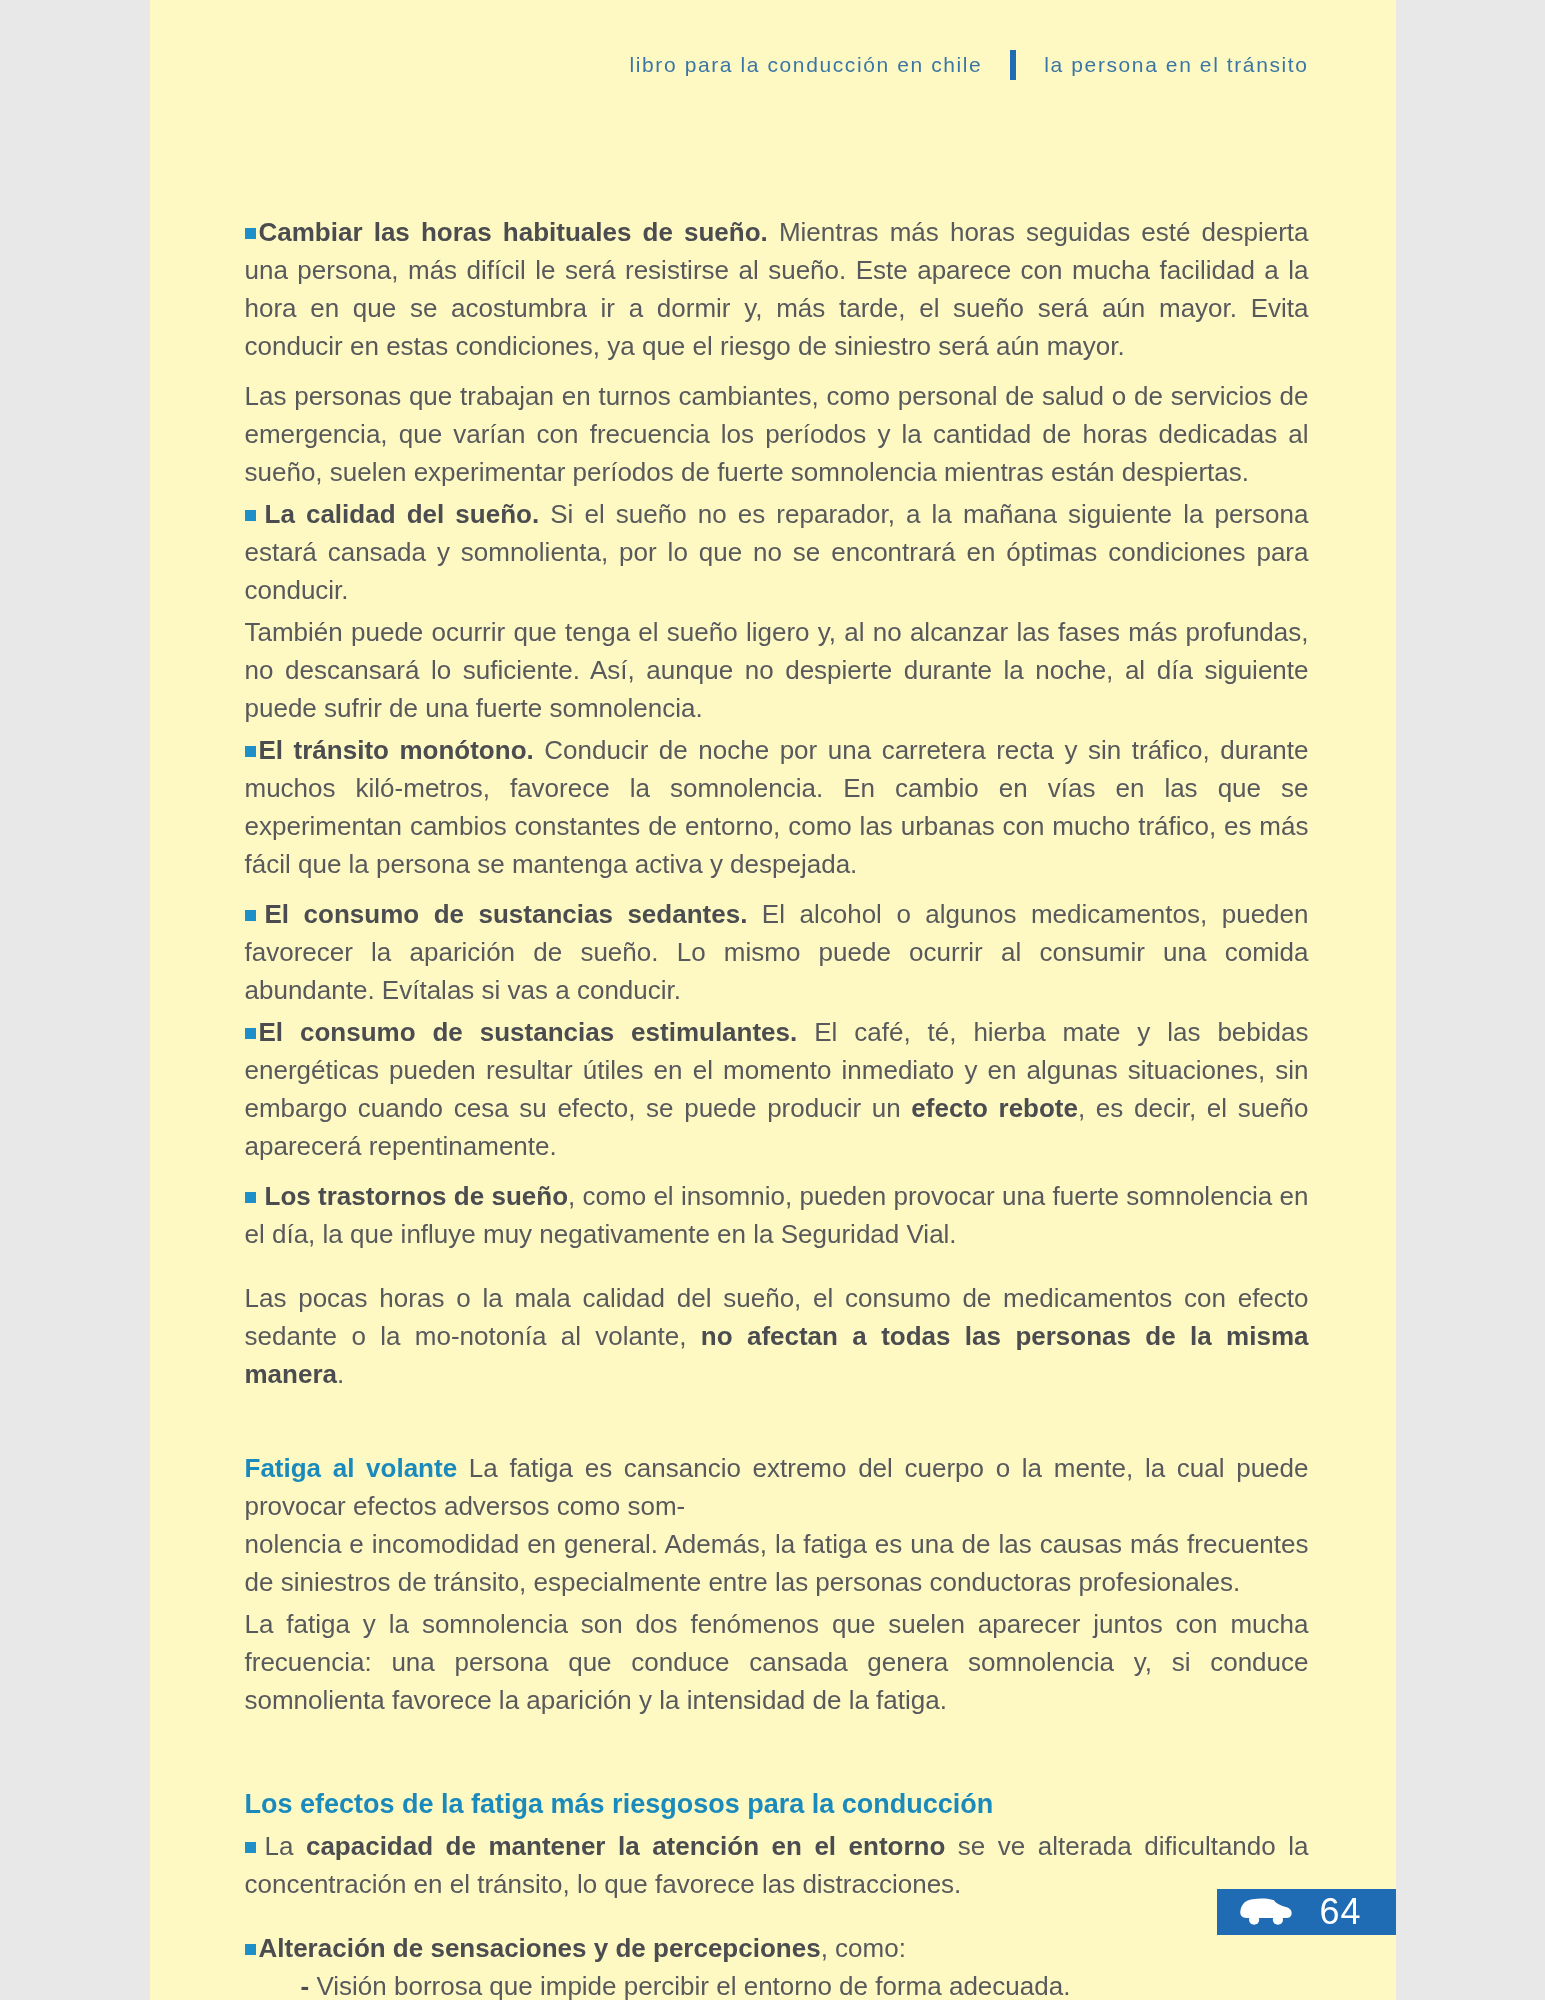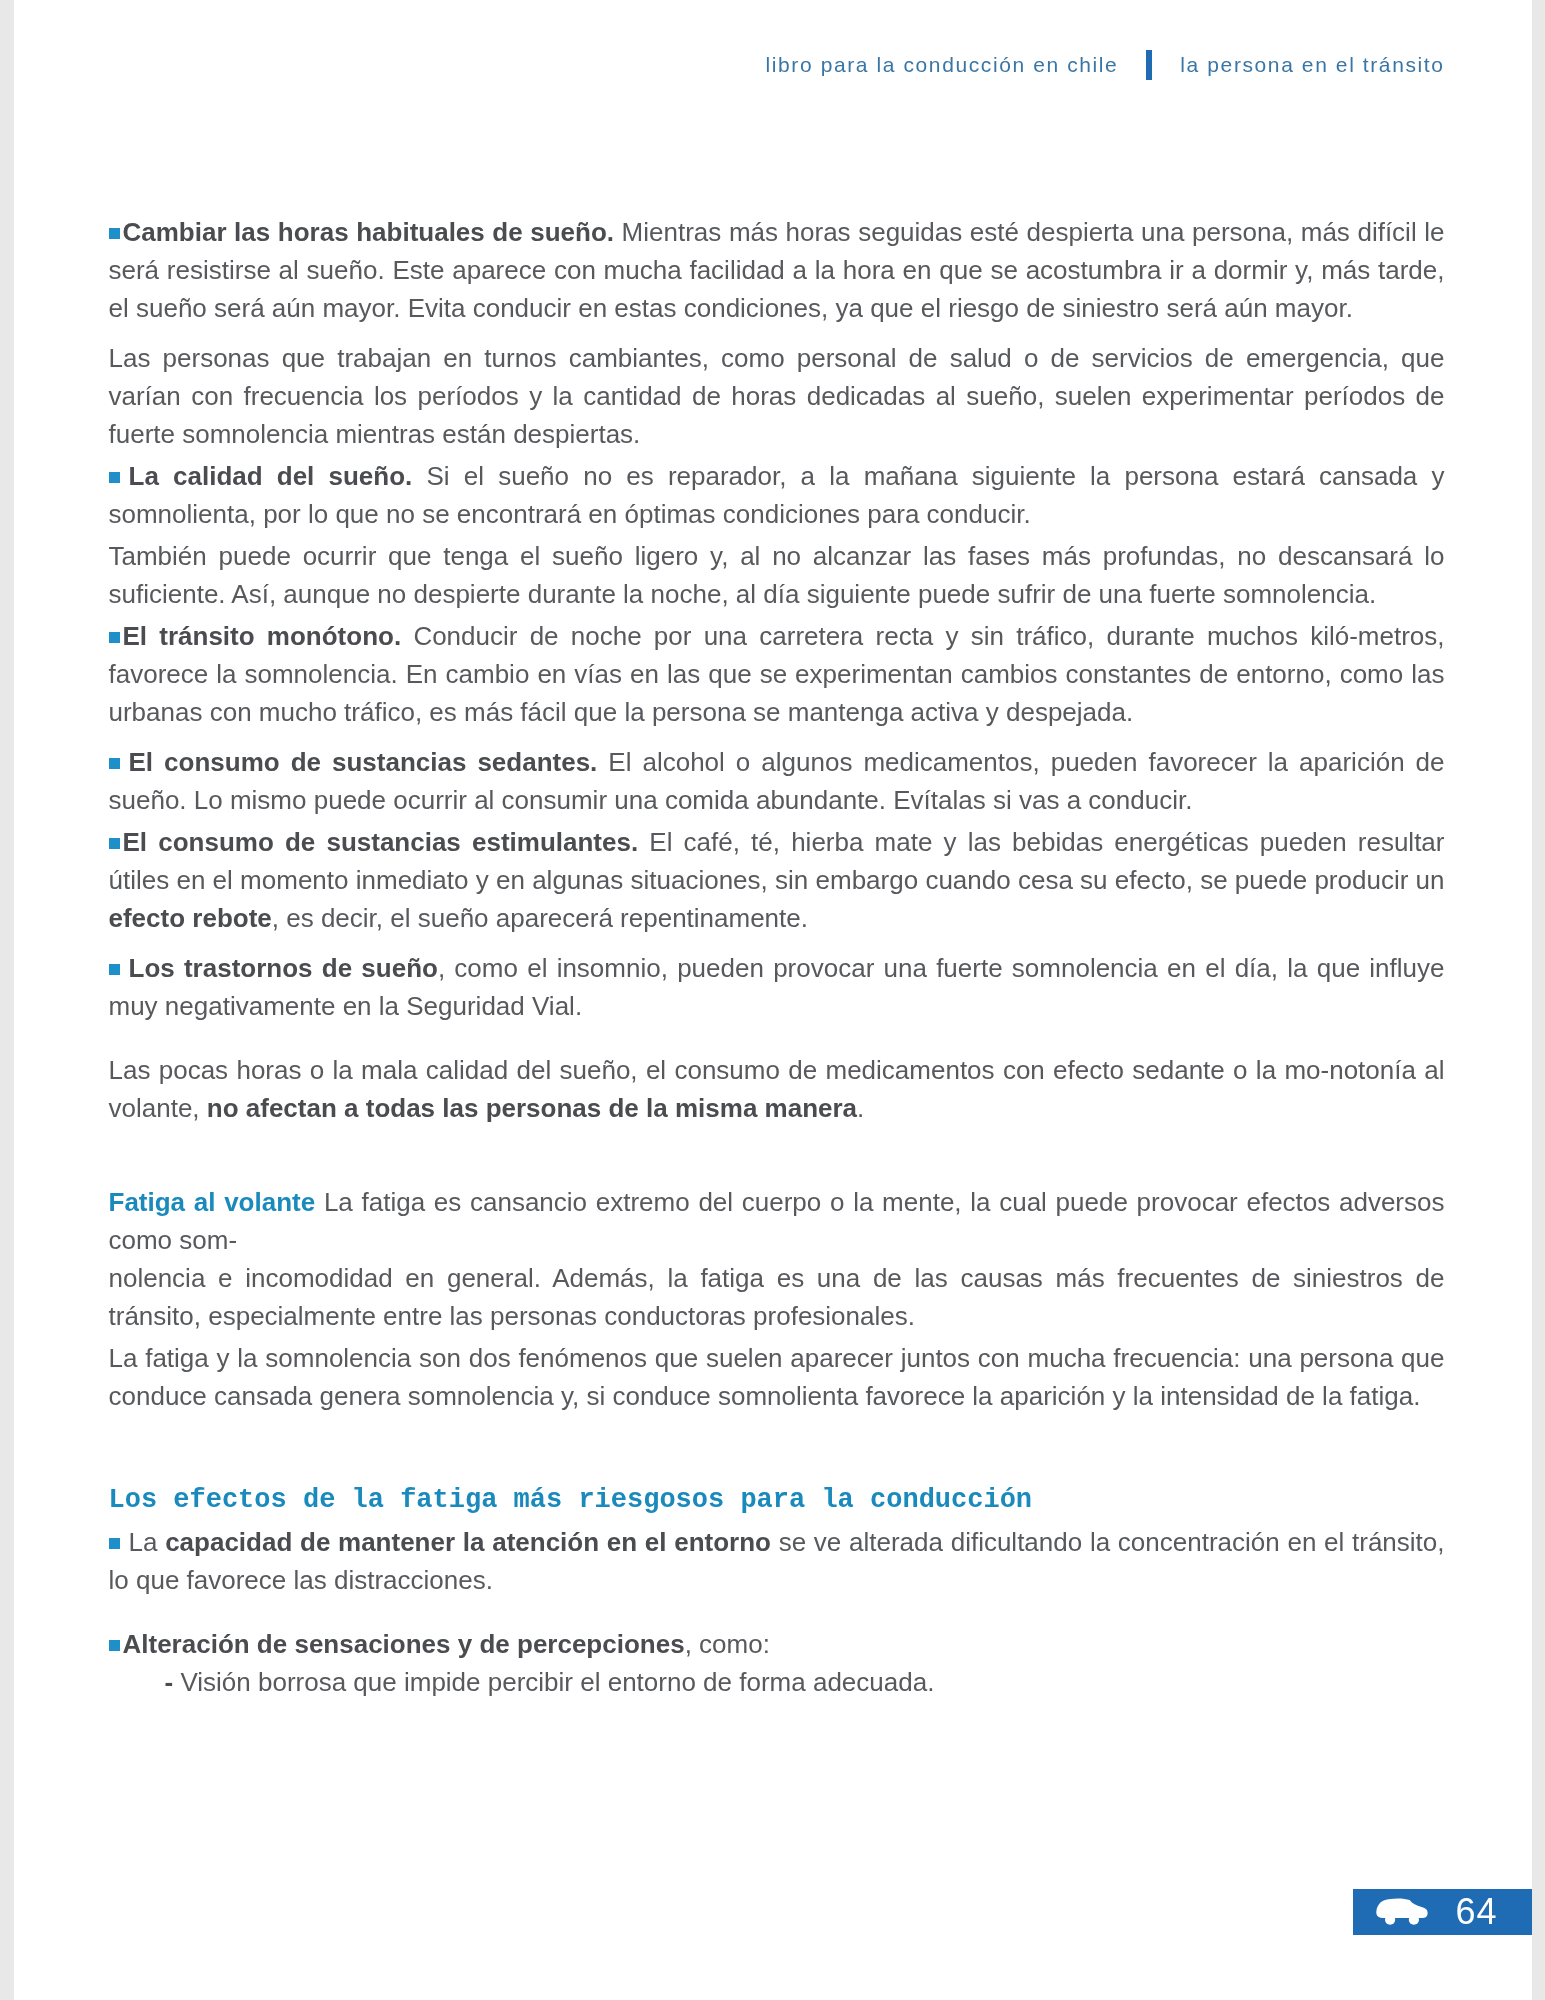--- a/index.html
+++ b/index.html
@@ -1,20 +1,20 @@
 <!DOCTYPE html>
 <html lang="es" style="--accent-blue: #1f6cb4; --header-blue: #3a76a5; --bullet-blue: #1e8fc9; --heading-cyan: #1a8abd; --body-gray: #58595c; --bold-gray: #4b4c50;"><head>
 <meta charset="utf-8">
 <style>
   html,body{margin:0;padding:0;background:#e8e8e8;}
   .page{
     position:relative;
-    width:1518px;height:2000px;
+    width:1246px;height:2000px;
     margin:0 auto;
-    background:#ffffff;
+    background:#fef9c3;
     font-family:"Liberation Sans",sans-serif;
     overflow:hidden;
   }
   
   .header{
     position:absolute;top:50px;right:87px;
     display:flex;align-items:center;gap:28px;
     color:var(--header-blue,#3a76a5);
     font-size:21px;letter-spacing:1.6px;
     white-space:nowrap;
@@ -29,21 +29,21 @@
     position:absolute;top:213px;left:95px;right:87px;
     color:var(--body-gray,#58595c);
     font-size:26px;line-height:38px;
     text-align:justify;
   }
   .block{margin:0;}
   .mt-s{margin-top:12px;}
   .mt-m{margin-top:4px;}
   .mt-l{margin-top:26px;}
   .mt-xl{margin-top:56px;}
-  .mt-xxl{margin-top:66px;font-family:Liberation Mono, monospace;}
+  .mt-xxl{margin-top:66px;}
   .b{font-weight:bold;color:var(--bold-gray,#4b4c50);}
   .cyan{color:var(--heading-cyan,#1a8abd);}
   .subheading{
     text-align:left;font-weight:bold;font-size:27px;
     color:var(--heading-cyan,#1a8abd);
   }
   .subheading span{color:inherit;}
   .subitem{padding-left:56px;text-align:left;}
   .bullet-sq{
     display:inline-block;width:11px;height:11px;

